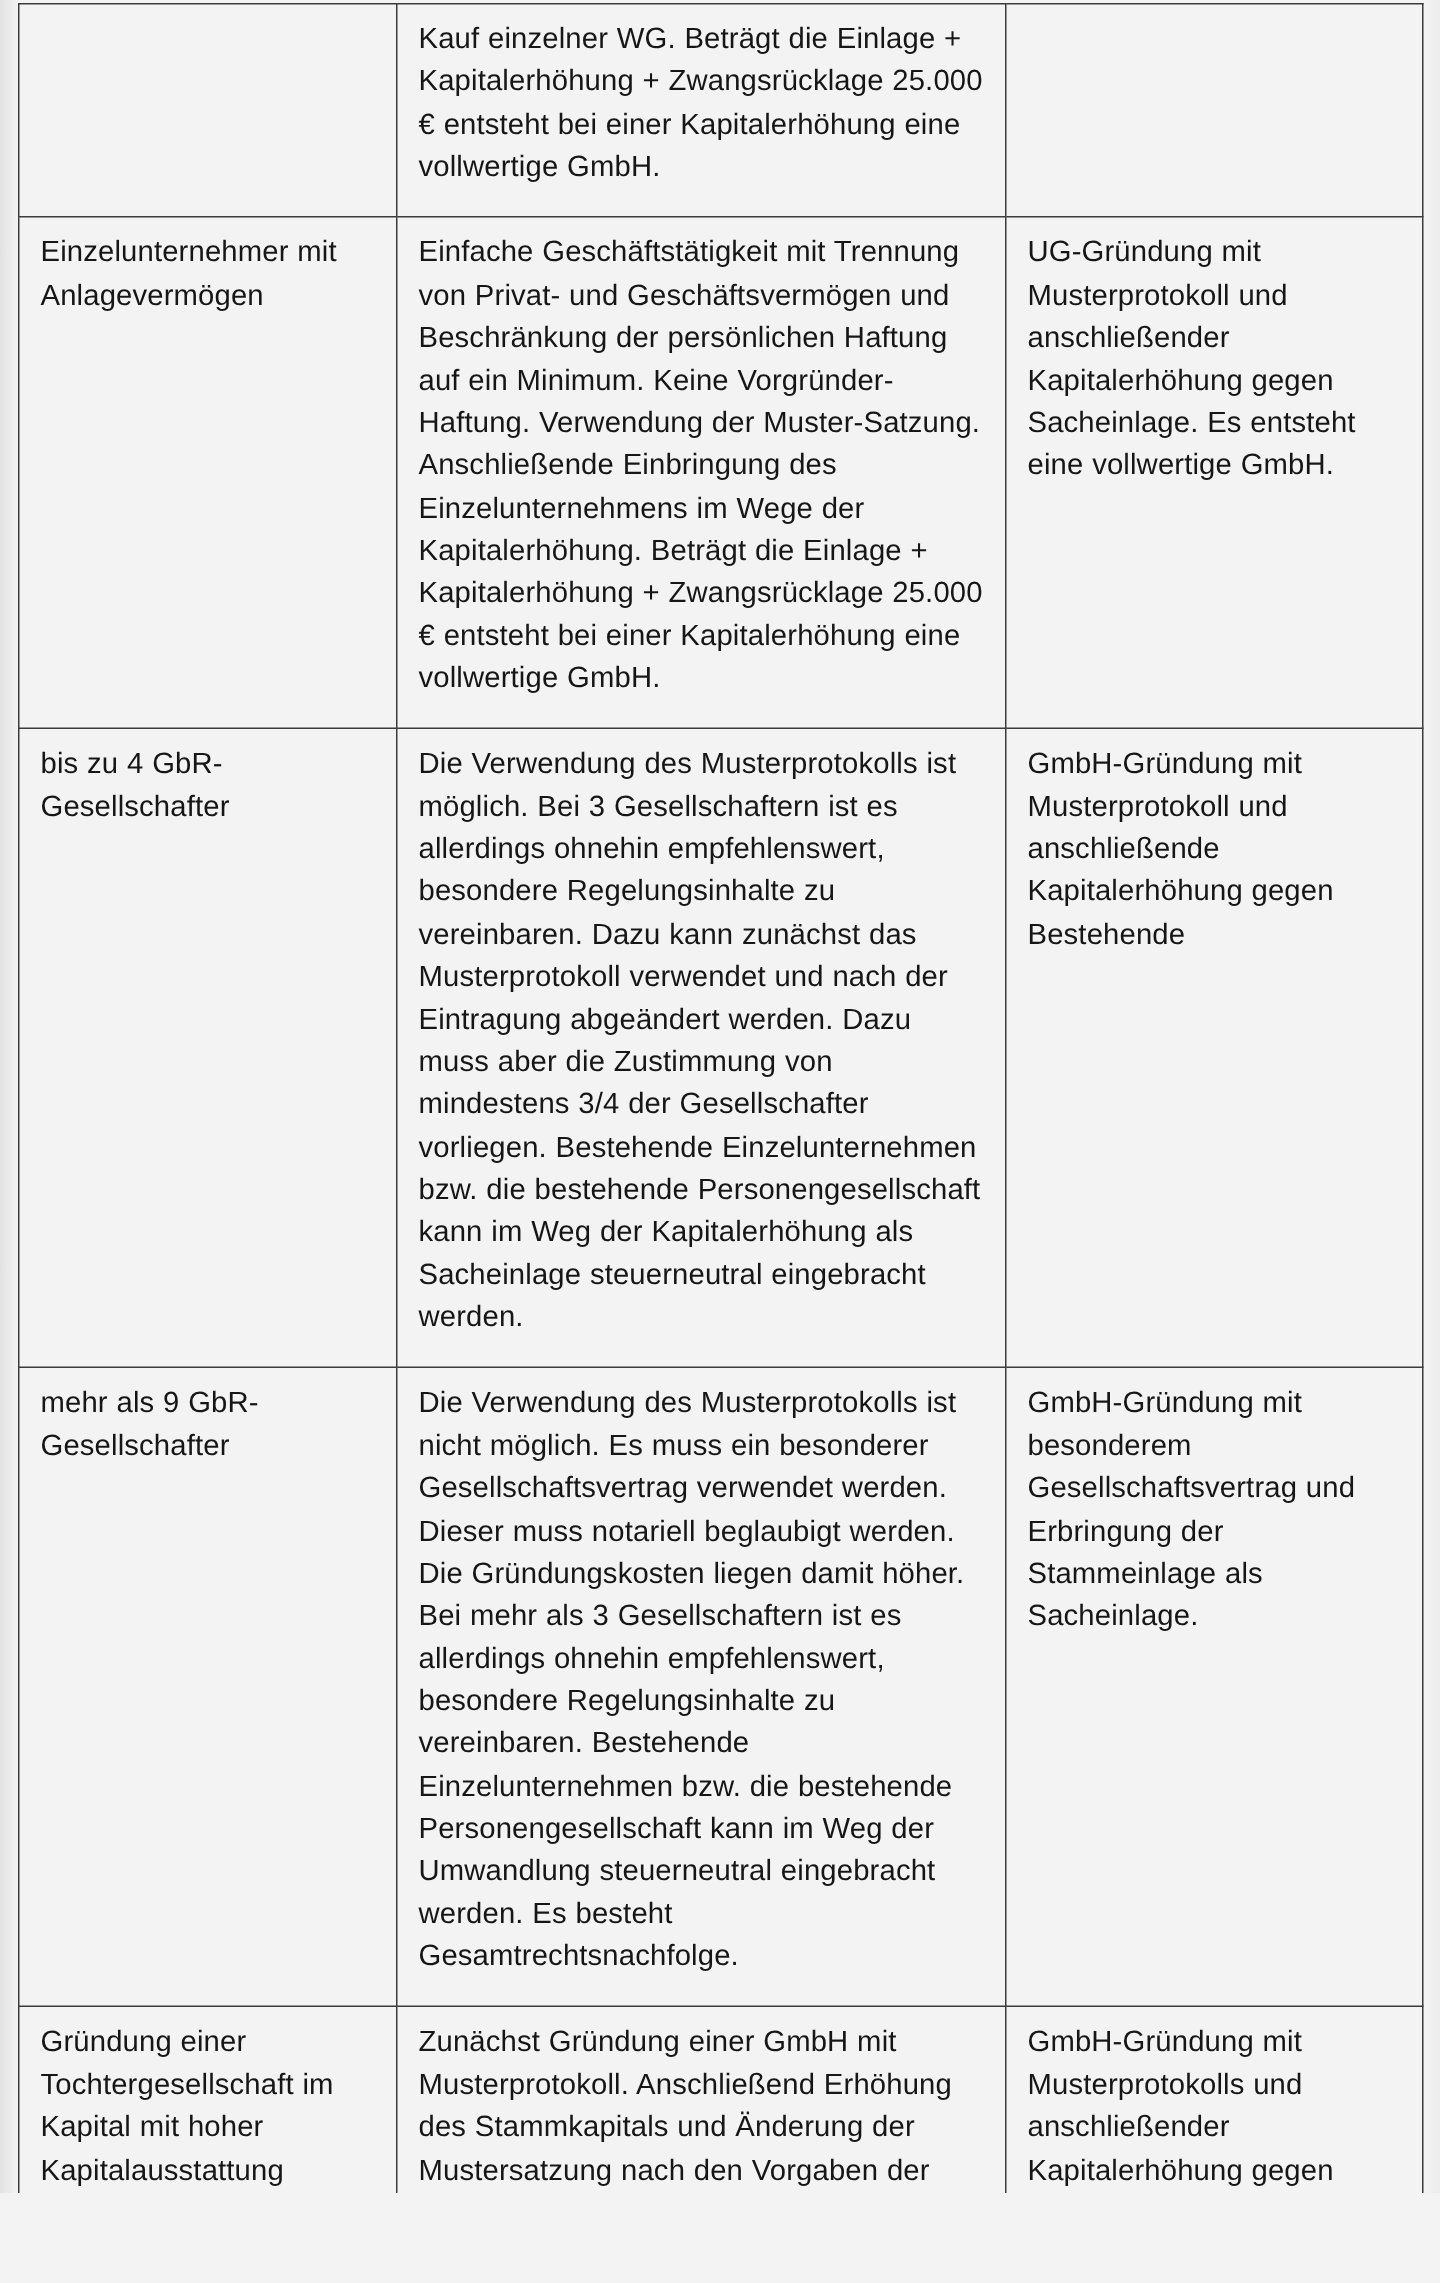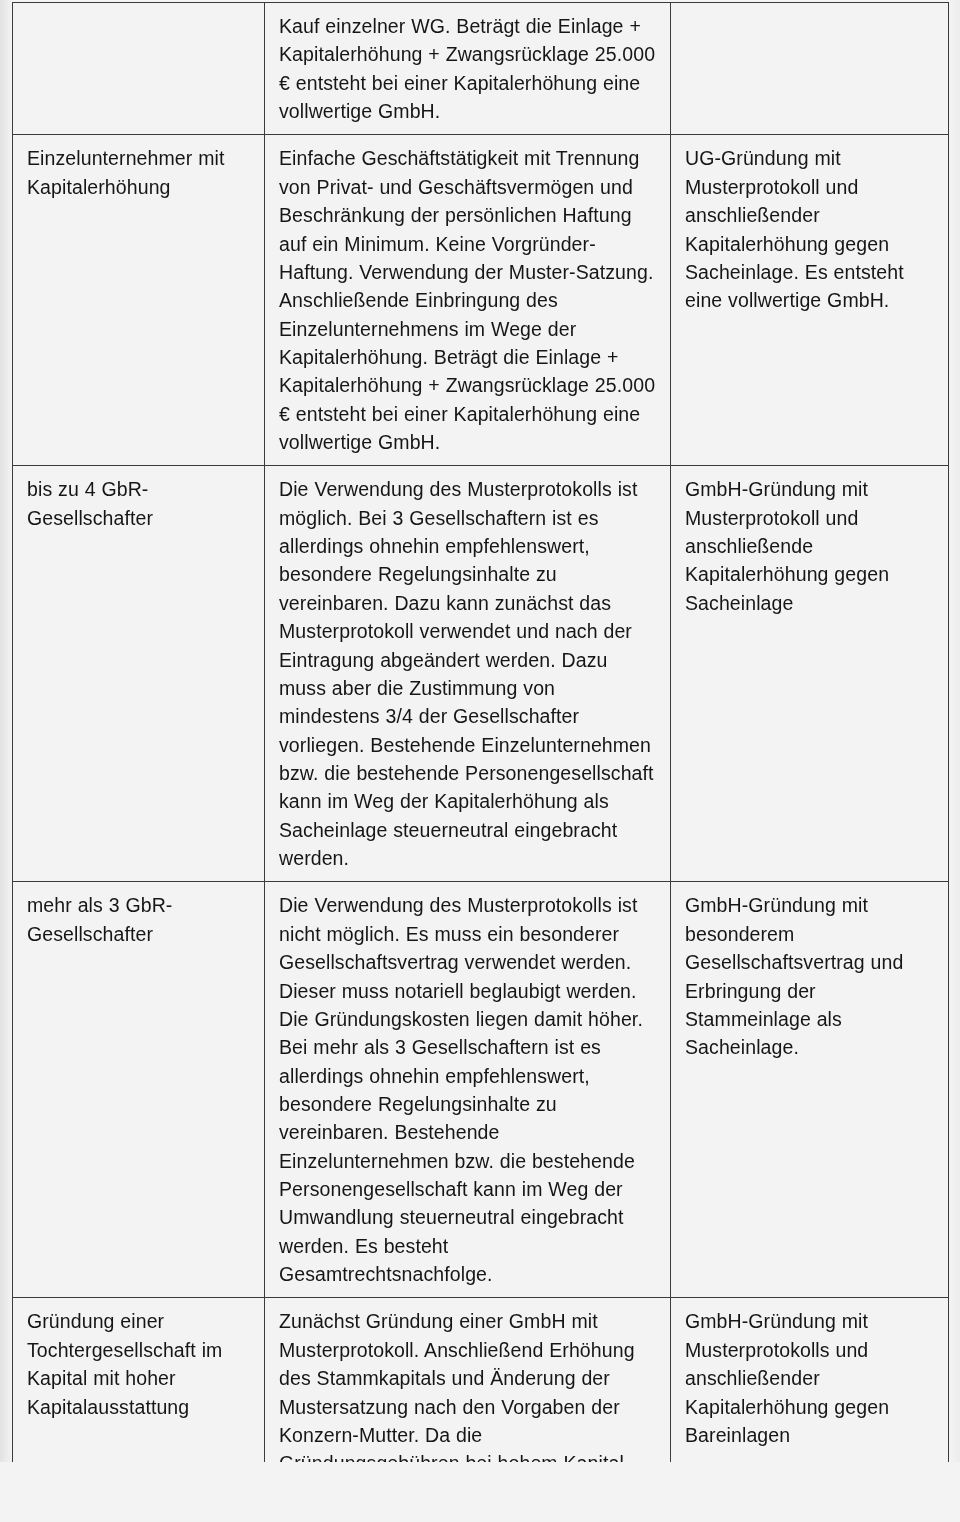--- a/index.html
+++ b/index.html
@@ -35,21 +35,21 @@
     left: 12px;
     top: 2px;
     width: 936px;
     border-collapse: collapse;
     table-layout: fixed;
   }
 
   table.compare td {
     border: 1.5px solid #3b3b3b;
     vertical-align: top;
-    padding: 9px 14px 9px 14px;
+    padding: 9px 14px 19px 14px;
     background: #f3f3f3;
     font-size: 19.5px;
     line-height: 1.455;
     letter-spacing: 0.1px;
     word-spacing: 0.3px;
   }
 
   td.col-a { width: 252px; }
   td.col-b { width: 406px; }
   td.col-c { width: 278px; }
@@ -99,43 +99,43 @@
         </td>
         <td class="col-b">
           <p class="cell-text">Kauf einzelner WG. Beträgt die Einlage + Kapitalerhöhung + Zwangsrücklage 25.000 € entsteht bei einer Kapitalerhöhung eine vollwertige GmbH.</p>
         </td>
         <td class="col-c">
           <p class="cell-text"></p>
         </td>
       </tr>
       <tr>
         <td class="col-a">
-          <p class="cell-text">Einzelunternehmer mit Kapitalerhöhung</p>
+          <p class="cell-text">Einzelunternehmer mit Anlagevermögen</p>
         </td>
         <td class="col-b">
           <p class="cell-text">Einfache Geschäftstätigkeit mit Trennung von Privat- und Geschäftsvermögen und Beschränkung der persönlichen Haftung auf ein Minimum. Keine Vorgründer-Haftung. Verwendung der Muster-Satzung. Anschließende Einbringung des Einzelunternehmens im Wege der Kapitalerhöhung. Beträgt die Einlage + Kapitalerhöhung + Zwangsrücklage 25.000 € entsteht bei einer Kapitalerhöhung eine vollwertige GmbH.</p>
         </td>
         <td class="col-c">
           <p class="cell-text">UG-Gründung mit  Musterprotokoll und anschließender Kapitalerhöhung gegen Sacheinlage. Es entsteht eine vollwertige GmbH.</p>
         </td>
       </tr>
       <tr>
         <td class="col-a">
           <p class="cell-text">bis zu 4 GbR-Gesellschafter</p>
         </td>
         <td class="col-b">
           <p class="cell-text">Die Verwendung des Musterprotokolls ist möglich. Bei 3 Gesellschaftern ist es allerdings ohnehin empfehlenswert, besondere Regelungsinhalte zu vereinbaren. Dazu kann zunächst das Musterprotokoll verwendet und nach der Eintragung abgeändert werden. Dazu muss aber die Zustimmung von mindestens 3/4 der Gesellschafter vorliegen. Bestehende Einzelunternehmen bzw. die bestehende Personengesellschaft kann im Weg der Kapitalerhöhung als Sacheinlage steuerneutral eingebracht werden.</p>
         </td>
         <td class="col-c">
-          <p class="cell-text">GmbH-Gründung mit Musterprotokoll und anschließende Kapitalerhöhung gegen Sacheinlage</p>
+          <p class="cell-text">GmbH-Gründung mit Musterprotokoll und anschließende Kapitalerhöhung gegen Bestehende</p>
         </td>
       </tr>
       <tr>
         <td class="col-a">
-          <p class="cell-text">mehr als 3 GbR-Gesellschafter</p>
+          <p class="cell-text">mehr als 9 GbR-Gesellschafter</p>
         </td>
         <td class="col-b">
           <p class="cell-text">Die Verwendung des Musterprotokolls ist nicht möglich. Es muss ein besonderer Gesellschaftsvertrag verwendet werden. Dieser muss notariell beglaubigt werden. Die Gründungskosten liegen damit höher. Bei mehr als 3 Gesellschaftern ist es allerdings ohnehin empfehlenswert, besondere Regelungsinhalte zu vereinbaren. Bestehende Einzelunternehmen bzw. die bestehende Personengesellschaft kann im Weg der Umwandlung steuerneutral eingebracht werden. Es besteht Gesamtrechtsnachfolge.</p>
         </td>
         <td class="col-c">
           <p class="cell-text">GmbH-Gründung mit besonderem Gesellschaftsvertrag und Erbringung der Stammeinlage als Sacheinlage.</p>
         </td>
       </tr>
       <tr>
         <td class="col-a">

